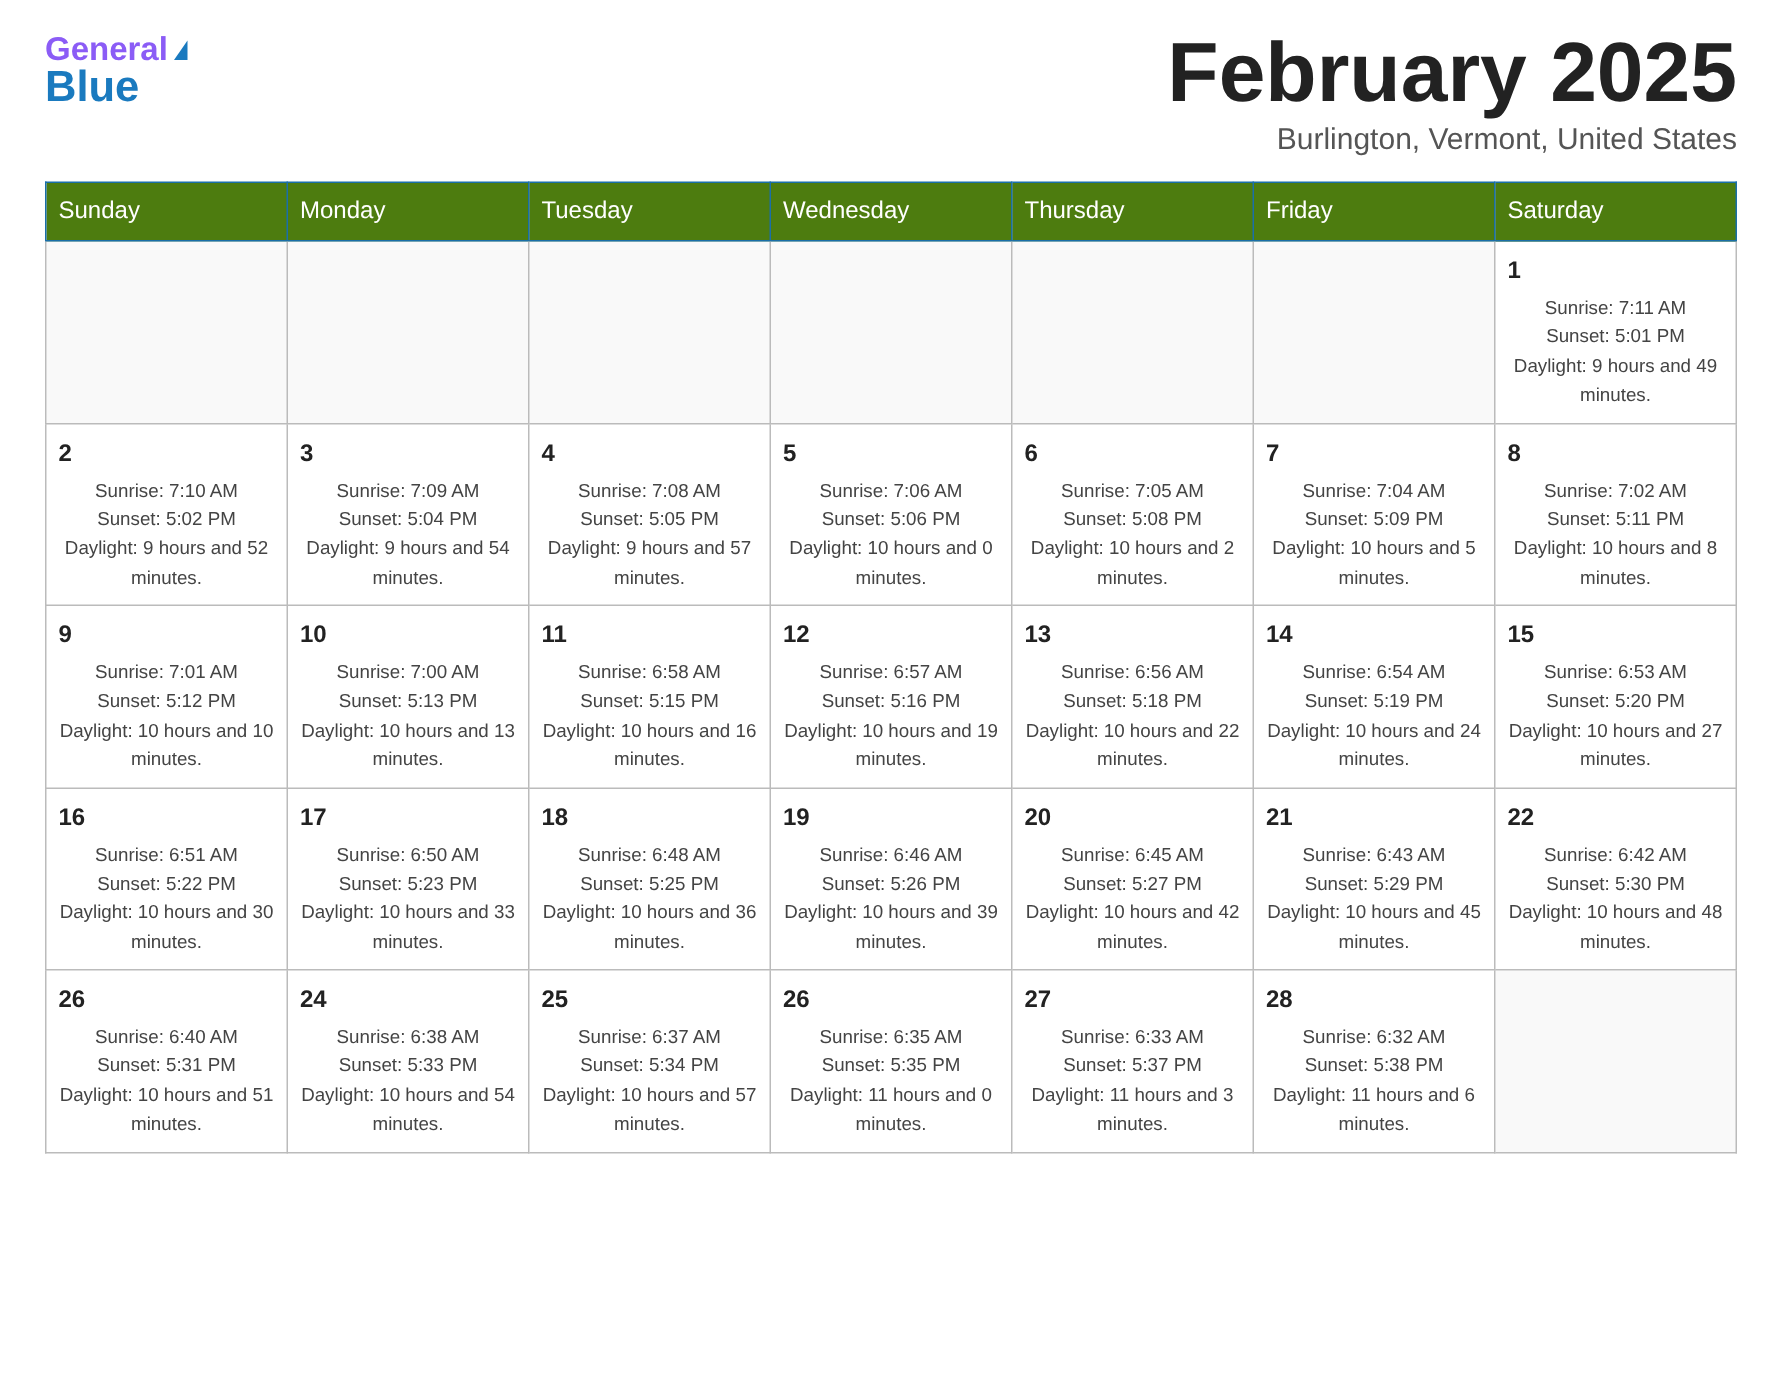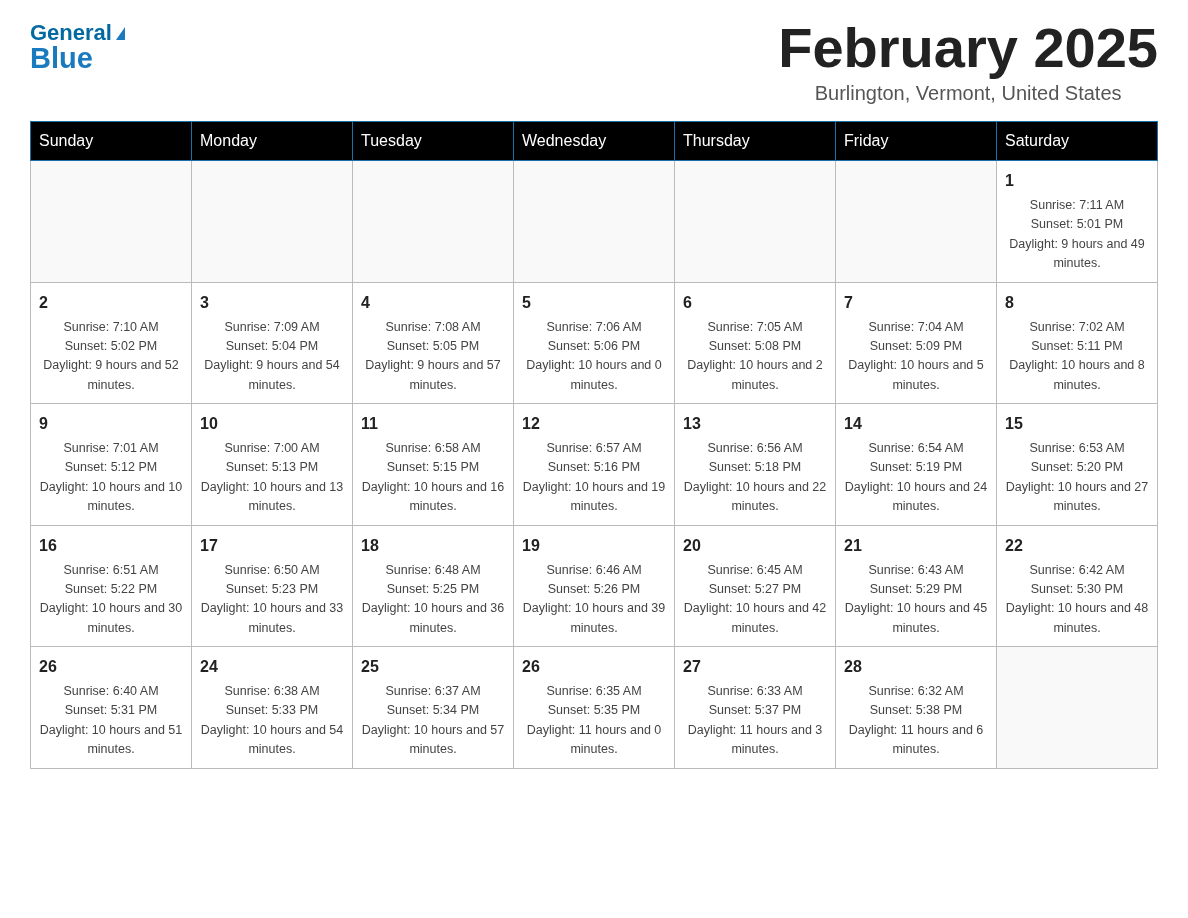--- a/index.html
+++ b/index.html
@@ -18,50 +18,49 @@
       margin-bottom: 16px;
     }
     .logo {
       display: flex;
       flex-direction: column;
       align-items: flex-start;
     }
     .logo-text-general {
       font-size: 22px;
       font-weight: bold;
-      color: #0369a1;
+      color: #8b5cf6;
     }
     .logo-text-blue {
       font-size: 29px;
       font-weight: bold;
       color: #1a7abf;
       margin-top: -4px;
     }
     .title-section {
       text-align: right;
     }
     .month-title {
       font-size: 56px;
       font-weight: bold;
       color: #222;
       line-height: 1;
     }
     .location-title {
       font-size: 20px;
       color: #555;
       margin-top: 6px;
-      text-align: center;
     }
     .calendar {
       width: 100%;
       border-collapse: collapse;
       border: 1px solid #aaa;
     }
     .calendar th {
-      background-color: #000000;
+      background-color: #4d7c0f;
       color: #fff;
       padding: 10px 8px;
       text-align: left;
       font-size: 16px;
       font-weight: normal;
       border: 1px solid #1a6fa8;
     }
     .calendar td {
       vertical-align: top;
       padding: 8px;

